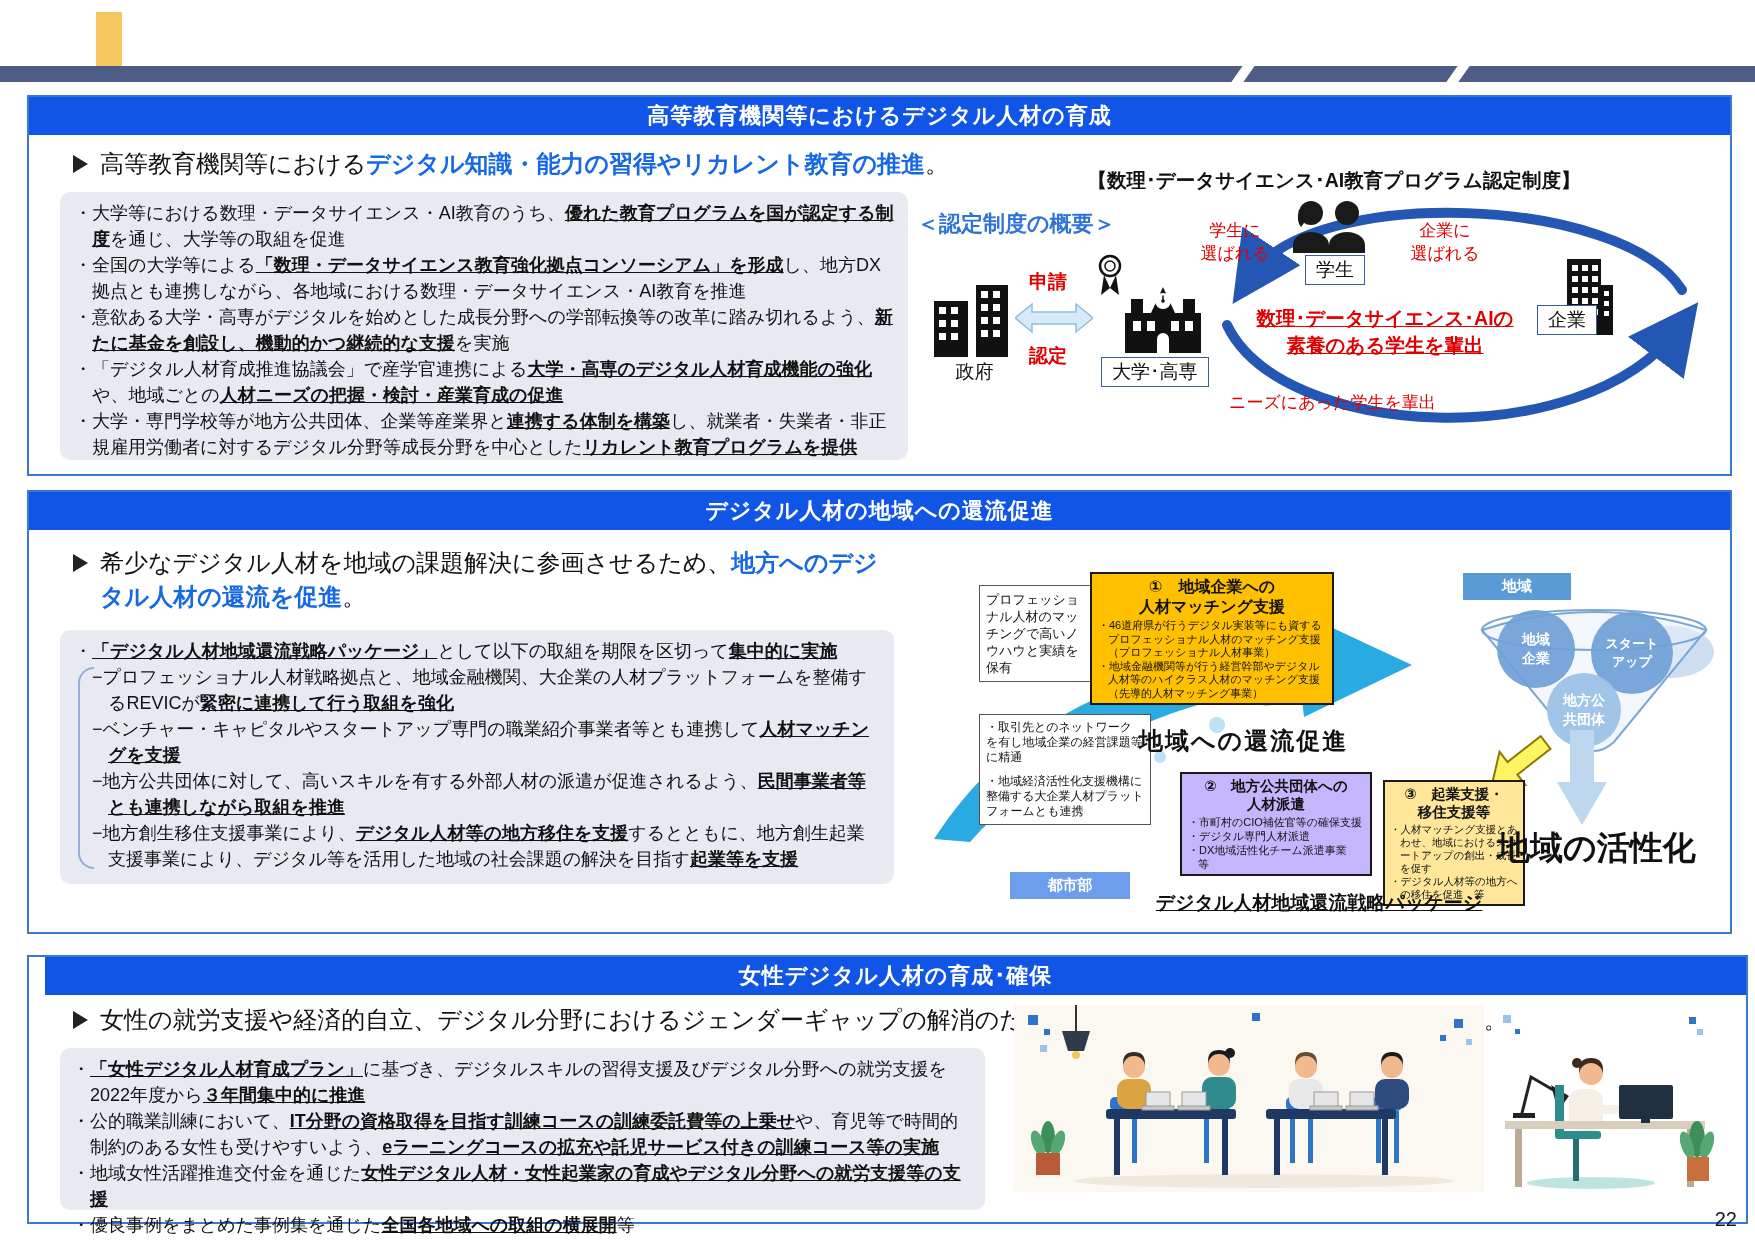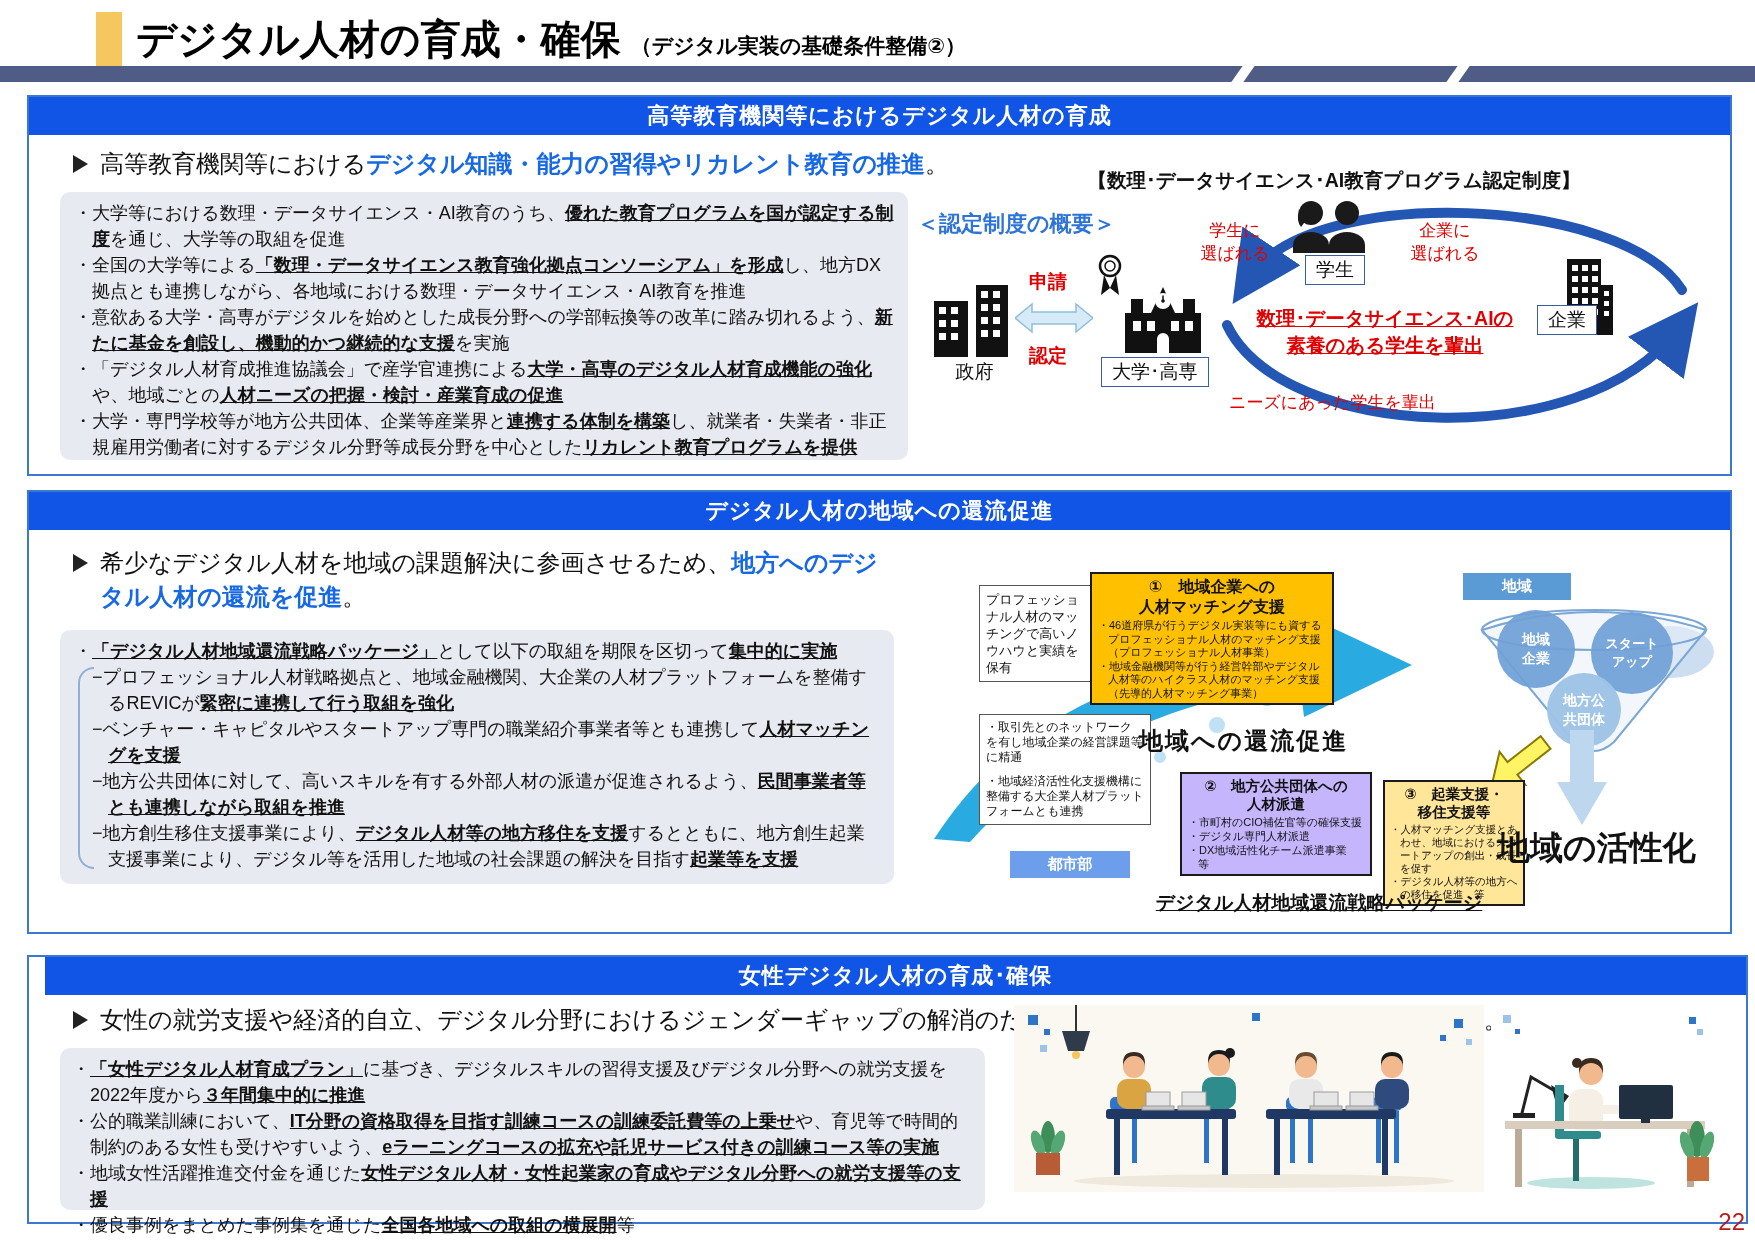--- a/index.html
+++ b/index.html
@@ -73,44 +73,43 @@
   .box3 .box-title{font-size:14.5px;line-height:18px;}
   .box-items{margin-top:2px;}
   .box1 .box-items{font-size:11px;line-height:13.5px;}
   .box2 .box-items{font-size:11px;line-height:14px;}
   .box3 .box-items{font-size:10.5px;line-height:13px;}
   .box-item{padding-left:10px;text-indent:-10px;}
   .svg-swoosh{left:893px;top:95px;}
   .flow-text{left:1110px;top:233px;font-size:24px;font-weight:bold;letter-spacing:2px;white-space:nowrap;}
   .blabel{position:absolute;color:#fff;font-weight:bold;font-size:15px;display:flex;align-items:center;justify-content:center;}
   .region-label{left:1434px;top:81px;width:108px;height:27px;background:#5B9BD5;}
-  .urban-label{left:981px;top:359px;width:120px;height:27px;background:#6D9EEB;}
+  .urban-label{left:981px;top:380px;width:120px;height:27px;background:#6D9EEB;}
   .svg-funnel{left:1443px;top:108px;}
   .fcircle{position:absolute;border-radius:50%;color:#fff;font-weight:bold;display:flex;align-items:center;
     justify-content:center;text-align:center;white-space:pre-line;}
   .fc1{left:1468px;top:118px;width:78px;height:78px;background:rgba(111,160,214,0.92);font-size:14px;line-height:19px;}
   .fc2{left:1562px;top:120px;width:82px;height:82px;background:rgba(111,160,214,0.92);font-size:13px;line-height:18px;}
   .fc3{left:1518px;top:181px;width:74px;height:74px;background:rgba(157,195,230,0.97);font-size:14px;line-height:19px;}
   .svg-yarrow{left:1450px;top:243px;}
   .svg-darrow{left:1528px;top:238px;}
   .activation{left:1468px;top:334px;font-size:33px;font-weight:bold;white-space:nowrap;}
   .caption2{left:1060px;top:398px;width:460px;text-align:center;font-size:19px;font-weight:bold;text-decoration:underline;}
   
   .illus{position:absolute;overflow:hidden;}
   .illus1{left:985px;top:48px;width:470px;height:187px;}
   .illus2{left:1462px;top:48px;width:232px;height:187px;}
-  .page-number{position:absolute;right:10px;top:1208px;font-size:24px;color:#b91c1c;}
+  .page-number{position:absolute;right:18px;top:1208px;font-size:20px;color:#0f172a;}
 </style>
 </head>
 <body>
 
 <div class="slide">
 
   <div class="title-accent"></div>
-  <h1 class="page-title"><span>デジタル人材の育成・確保</span><span class="subtitle">（デジタル実装の基礎条件整備②）</span></h1>
   <div class="title-band">
     <div class="band-slash bs1"></div>
     <div class="band-slash bs2"></div>
   </div>
 
   <section class="panel" id="sec1">
     <div class="panel-header">高等教育機関等におけるデジタル人材の育成</div>
     <div class="lead">
       <span class="marker"></span>
       <span><span>高等教育機関等における</span><span class="blue">デジタル知識・能力の習得やリカレント教育の推進</span><span>。</span></span>

